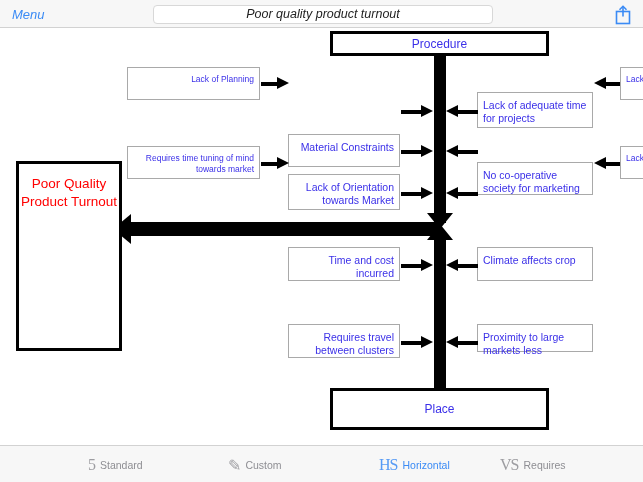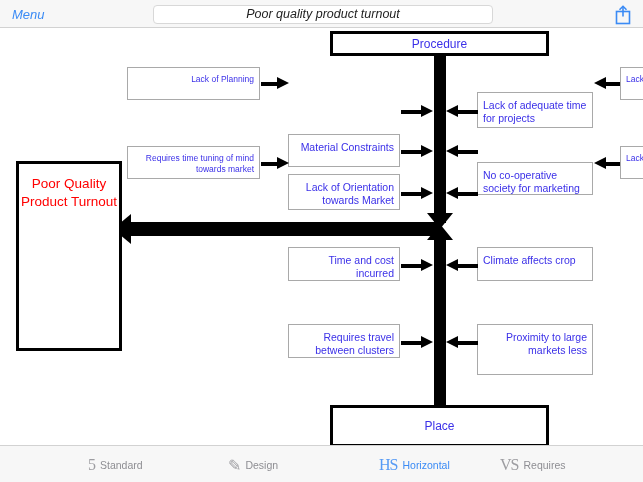--- a/index.html
+++ b/index.html
@@ -126,21 +126,21 @@
 
   <div class="spine" style="left:434px;top:212px;width:12px;height:175px;"></div>
   <div class="arrowhead" style="left:427px;top:196px;border-left:13px solid transparent;border-right:13px solid transparent;border-bottom:16px solid #000;"></div>
 
   <div class="spine" style="left:130px;top:194px;width:310px;height:14px;"></div>
   <div class="arrowhead" style="left:113px;top:186px;border-top:15px solid transparent;border-bottom:15px solid transparent;border-right:18px solid #000;"></div>
 
   <div id="effect-box">Poor Quality Product Turnout</div>
 
   <div class="catbox" style="left:330px;top:3px;width:219px;height:25px;">Procedure</div>
-  <div class="catbox" style="left:330px;top:377px;width:219px;height:42px;">Place</div>
+  <div class="catbox" style="left:330px;top:360px;width:219px;height:42px;">Place</div>
 
   <div class="cbox main align-right" style="left:288px;top:146px;width:112px;height:36px;">Lack of Orientation towards Market</div>
   <div class="cbox main align-right" style="left:288px;top:106px;width:112px;height:33px;">Material Constraints</div>
 
   <div class="mini-arrow" style="left:401px;top:78px;width:32px;">
     <div class="shaft" style="left:0;width:22px;"></div>
     <div class="head" style="left:20px;border-top:6px solid transparent;border-bottom:6px solid transparent;border-left:12px solid #000;"></div>
   </div>
   <div class="mini-arrow" style="left:401px;top:118px;width:32px;">
     <div class="shaft" style="left:0;width:22px;"></div>
@@ -197,41 +197,41 @@
   <div class="mini-arrow" style="left:401px;top:232px;width:32px;">
     <div class="shaft" style="left:0;width:22px;"></div>
     <div class="head" style="left:20px;border-top:6px solid transparent;border-bottom:6px solid transparent;border-left:12px solid #000;"></div>
   </div>
   <div class="mini-arrow" style="left:401px;top:309px;width:32px;">
     <div class="shaft" style="left:0;width:22px;"></div>
     <div class="head" style="left:20px;border-top:6px solid transparent;border-bottom:6px solid transparent;border-left:12px solid #000;"></div>
   </div>
 
   <div class="cbox main align-left" style="left:477px;top:219px;width:116px;height:34px;">Climate affects crop</div>
-  <div class="cbox main align-left" style="left:477px;top:296px;width:116px;height:51px;text-align:right;">Proximity to large markets less</div>
+  <div class="cbox main align-left" style="left:477px;top:296px;width:116px;height:28px;">Proximity to large markets less</div>
 
   <div class="mini-arrow" style="left:446px;top:232px;width:32px;">
     <div class="shaft" style="left:10px;width:22px;"></div>
     <div class="head" style="left:0;border-top:6px solid transparent;border-bottom:6px solid transparent;border-right:12px solid #000;"></div>
   </div>
   <div class="mini-arrow" style="left:446px;top:309px;width:32px;">
     <div class="shaft" style="left:10px;width:22px;"></div>
     <div class="head" style="left:0;border-top:6px solid transparent;border-bottom:6px solid transparent;border-right:12px solid #000;"></div>
   </div>
 
 </div>
 
 <div id="toolbar">
   <div class="tool" style="left:88px;">
     <span class="glyph">5</span>
     <span>Standard</span>
   </div>
   <div class="tool" style="left:228px;">
     <span class="glyph">✎</span>
-    <span>Design</span>
+    <span>Custom</span>
   </div>
   <div class="tool active" style="left:363px;">
     <span class="glyph">HS</span>
     <span>Horizontal</span>
   </div>
   <div class="tool" style="left:500px;">
     <span class="glyph">VS</span>
     <span>Requires</span>
   </div>
 </div>

